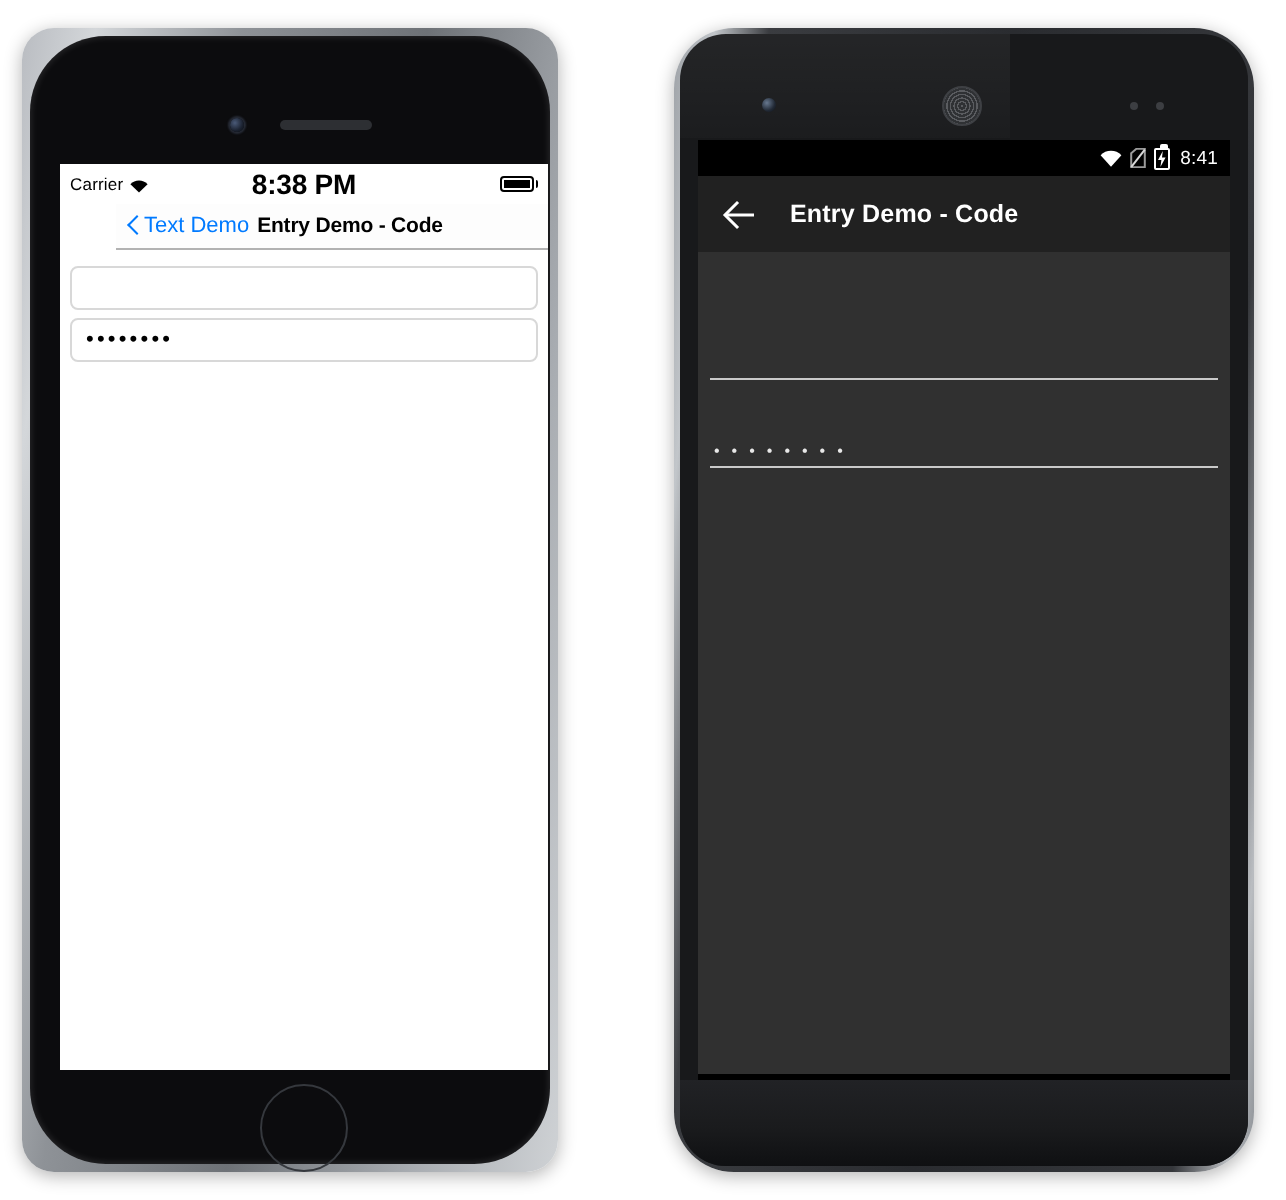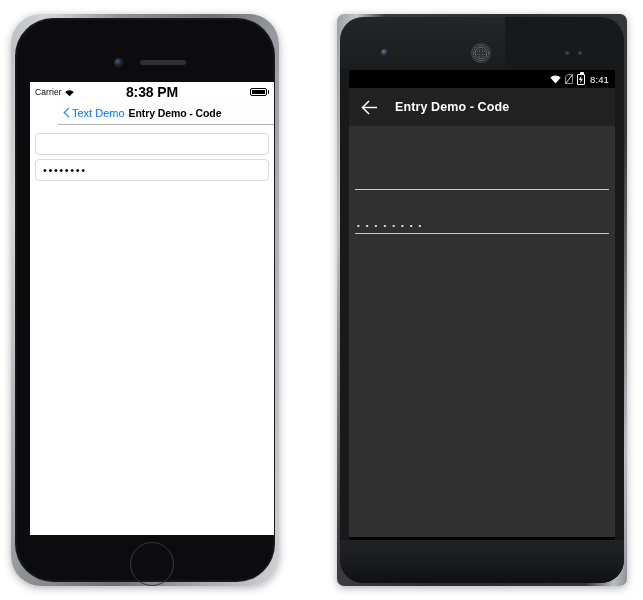--- a/index.html
+++ b/index.html
@@ -16,21 +16,21 @@
     -webkit-font-smoothing: antialiased;
   }
 
   
   #ios-device {
     position: absolute;
     left: 11px;
     top: 14px;
     width: 268px;
     height: 572px;
-    border-radius: 30px;
+    border-radius: 16px;
     background: linear-gradient(100deg, #b9bcc1 0%, #d4d7da 10%, #8e9297 30%, #6e7277 55%, #a8acb1 80%, #cfd2d5 100%);
     box-shadow: 0 2px 9px rgba(0,0,0,0.30);
   }
   #ios-bezel {
     position: absolute;
     left: 4px;
     top: 4px;
     right: 4px;
     bottom: 4px;
     border-radius: 38px;
@@ -203,21 +203,21 @@
     line-height: 1;
   }
 
   
   #android-device {
     position: absolute;
     left: 337px;
     top: 14px;
     width: 290px;
     height: 572px;
-    border-radius: 7px;
+    border-radius: 30px;
     background: linear-gradient(95deg, #9ea2a7 0%, #c2c6ca 6%, #3a3c40 14%, #2a2c30 50%, #35373b 88%, #babdc1 96%, #8d9196 100%);
     box-shadow: 0 2px 9px rgba(0,0,0,0.30);
   }
   #android-bezel {
     position: absolute;
     left: 3px;
     top: 3px;
     right: 3px;
     bottom: 3px;
     border-radius: 23px;

